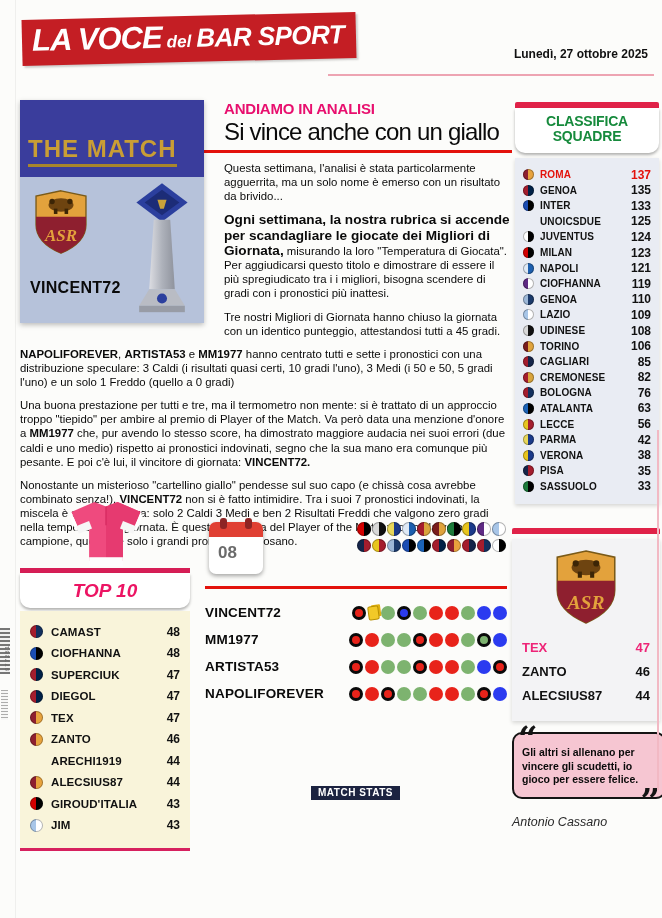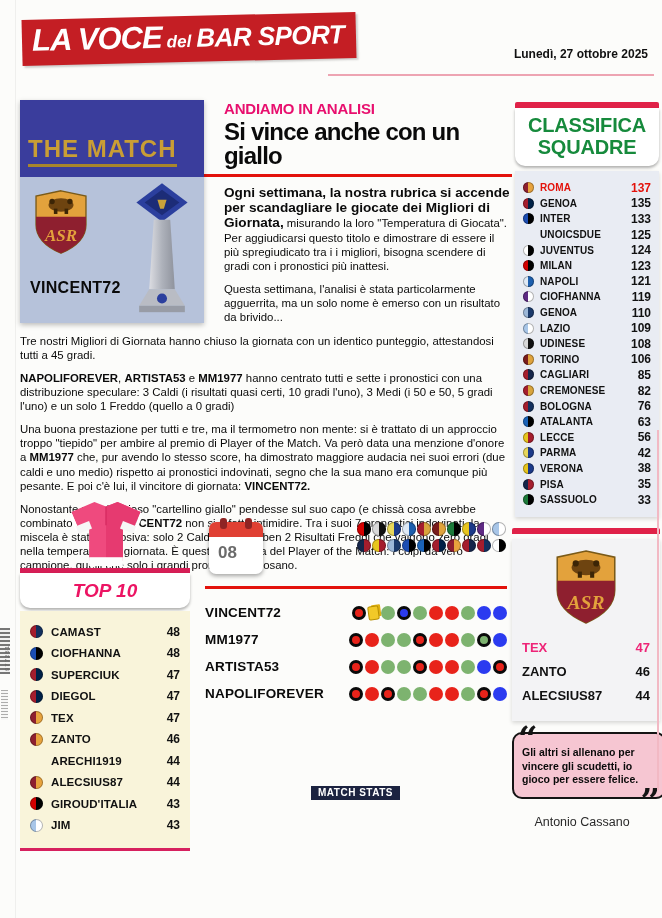--- a/index.html
+++ b/index.html
@@ -21,31 +21,31 @@
   .potm{float:left;width:184px;margin:0 20px 8px 0;box-shadow:0 2px 5px rgba(0,0,0,.25);}
   .potm-head{background:#3a3d9c;padding:9px 8px 10px;color:#c99e35;font-weight:bold;
              font-size:24px;line-height:1.12;letter-spacing:1px;}
   .potm-line{display:inline-block;border-bottom:3px solid #a8862c;padding-bottom:1px;}
   .potm-body{background:#b6c2da;height:146px;position:relative;}
   .potm-crest{position:absolute;left:14px;top:12px;width:54px;height:66px;}
   .potm-trophy{position:absolute;right:10px;top:4px;width:64px;height:138px;}
   .potm-name{position:absolute;left:10px;bottom:26px;font-weight:bold;font-size:16px;
              letter-spacing:0.3px;color:#0a0a0a;}
   .kicker{color:#e80f6e;font-weight:bold;font-size:15px;margin:0 0 3px;letter-spacing:-0.2px;}
-  .headline{font-weight:bold;font-size:24px;letter-spacing:-0.8px;line-height:1;margin:0 0 6px;color:#0a0a0a;}
+  .headline{font-weight:normal;font-size:24px;letter-spacing:-0.8px;line-height:1;margin:0 0 6px;color:#0a0a0a;}
   .head-rule{height:3px;background:#e3120b;margin:0 0 8px;}
   .art-p{font-size:11.4px;line-height:1.24;margin:0 0 9px;color:#0a0a0a;}
   .art-p b{font-weight:bold;}
   .art-p.lead b{font-size:13.6px;line-height:1.12;}
 
   
   .card-topbar{height:6px;background:#e02248;border-radius:2px 2px 0 0;}
   .card-title{background:#fff;border-radius:0 0 10px 10px;box-shadow:0 2px 3px rgba(0,0,0,.3);
               text-align:center;padding:6px 2px 8px;color:#168a3c;font-weight:bold;
-              font-size:20px;line-height:1.1;letter-spacing:-0.2px;}
+              font-size:14px;line-height:1.1;letter-spacing:-0.2px;}
   .badge{display:inline-block;border-radius:50%;flex:0 0 auto;
          box-shadow:inset 0 0 0 1px rgba(0,0,0,.3);}
 
   
   .classifica{position:absolute;left:515px;top:102px;width:144px;}
   .classifica-body{background:#e9ecf3;margin-top:5px;padding:9px 8px 10px;box-shadow:0 2px 4px rgba(0,0,0,.15);}
   .cl-row{display:flex;align-items:center;height:15.6px;font-weight:bold;font-size:10px;color:#111;}
   .cl-row .badge{width:11px;height:11px;margin-right:6px;}
   .cl-name{flex:1;letter-spacing:0.1px;}
   .cl-pts{font-size:12px;margin-left:12px;}
@@ -98,22 +98,22 @@
   .amb-row.hot,.amb-row.hot span{color:#ee2477;}
 
   
   .quote{position:absolute;left:512px;top:732px;width:134px;background:#f6c6d2;
          border:2px solid #141414;border-radius:10px;padding:12px 8px 10px;
          font-weight:bold;font-size:10.5px;line-height:1.3;color:#0a0a0a;}
   .qmark{position:absolute;font-family:"DejaVu Serif",serif;font-weight:bold;font-size:34px;
          line-height:0.4;color:#141414;}
   .qm-open{top:-2px;left:4px;}
   .qm-close{bottom:-12px;right:4px;}
-  .quote-author{position:absolute;left:512px;top:815px;width:140px;text-align:center;
-                font-size:12.5px;color:#2a2a2a;}
+  .quote-author{position:absolute;left:512px;top:815px;width:140px;text-align:left;
+                font-size:12.5px;color:#2a2a2a;font-style:italic;}
 
   
   .barcode{position:absolute;left:0;top:628px;width:10px;height:46px;
            background:repeating-linear-gradient(180deg,#555 0 2px,#efefef 2px 4px);opacity:.8;}
   .barcode2{position:absolute;left:1px;top:690px;width:7px;height:30px;
             background:repeating-linear-gradient(180deg,#777 0 1px,#f3f3f3 1px 3px);opacity:.6;}
   .edge-num{position:absolute;left:-6px;top:655px;font-size:6px;color:#666;
             transform:rotate(-90deg);letter-spacing:1px;}
   .edge-line{position:absolute;right:3px;top:430px;width:2px;height:360px;background:#f2b9c4;}
   .fold-line{position:absolute;left:15px;top:0;width:1px;height:918px;background:rgba(0,0,0,.05);}
@@ -162,22 +162,22 @@
           <rect x="10" y="136" width="50" height="7" fill="#989ca6"></rect>
           <circle cx="35" cy="128" r="5.5" fill="#2b3f9e"></circle>
         </svg>
         <div class="potm-name">VINCENT72</div>
       </div>
     </div>
     <div class="kicker">ANDIAMO IN ANALISI</div>
     <h1 class="headline">Si vince anche con un giallo</h1>
     <div class="head-rule"></div>
     <div id="article-body">
+        <p class="art-p"><span>Questa settimana, l'analisi è stata particolarmente agguerrita, ma un solo nome è emerso con un risultato da brivido...</span></p>
         <p class="art-p lead"><b>Ogni settimana, la nostra rubrica si accende per scandagliare le giocate dei Migliori di Giornata,</b><span> misurando la loro "Temperatura di Giocata". Per aggiudicarsi questo titolo e dimostrare di essere il più spregiudicato tra i i migliori, bisogna scendere di gradi con i pronostici più inattesi.</span></p>
-        <p class="art-p"><span>Questa settimana, l'analisi è stata particolarmente agguerrita, ma un solo nome è emerso con un risultato da brivido...</span></p>
         <p class="art-p"><span>Tre nostri Migliori di Giornata hanno chiuso la giornata con un identico punteggio, attestandosi tutti a 45 gradi.</span></p>
         <p class="art-p"><b>NAPOLIFOREVER</b><span>, </span><b>ARTISTA53</b><span> e </span><b>MM1977</b><span> hanno centrato tutti e sette i pronostici con una distribuzione speculare: 3 Caldi (i risultati quasi certi, 10 gradi l'uno), 3 Medi (i 50 e 50, 5 gradi l'uno) e un solo 1 Freddo  (quello a 0 gradi)</span></p>
         <p class="art-p"><span>Una buona prestazione per tutti e tre, ma il termometro non mente: si è trattato di un approccio troppo "tiepido" per ambire al premio di Player of the Match. Va però data una menzione d'onore a </span><b>MM1977</b><span> che, pur avendo lo stesso score, ha dimostrato maggiore audacia nei suoi errori (due caldi e uno medio) rispetto ai pronostici indovinati, segno che la sua mano era comunque più pesante.  E poi c'è lui, il vincitore di giornata: </span><b>VINCENT72.</b></p>
         <p class="art-p"><span>Nonostante un misterioso "cartellino giallo" pendesse sul suo capo (e chissà cosa avrebbe combinato senza!), </span><b>VINCENT72</b><span> non si è fatto intimidire. Tra i suoi 7 pronostici indovinati, la miscela è stata esplosiva: solo 2 Caldi 3 Medi e ben 2 Risultati Freddi che valgono zero gradi nella temperatura di giornata. È questa l'essenza del Player of the Match: i colpi da vero campione, quelli che solo i grandi pronosticatori osano.</span></p>
       </div>
   </div>
 
   <div class="classifica">
     <div class="card-topbar"></div>
     <div class="card-title">

